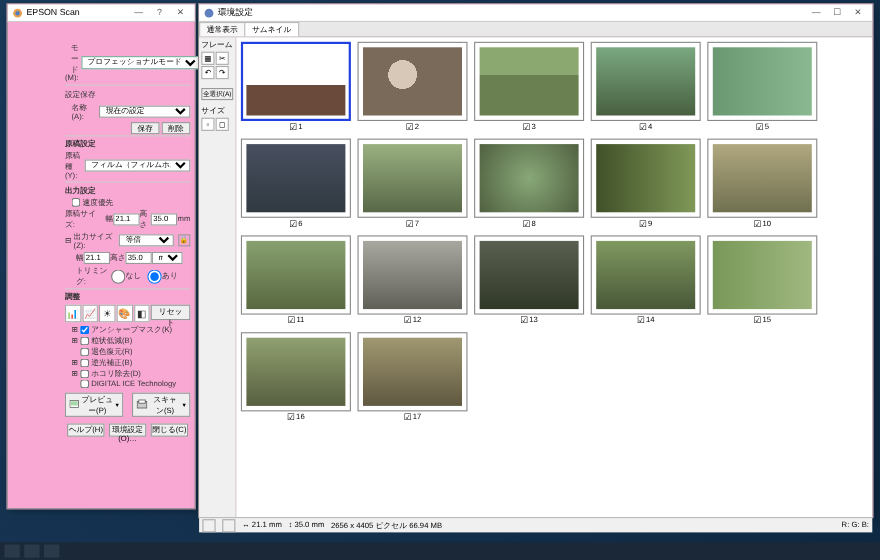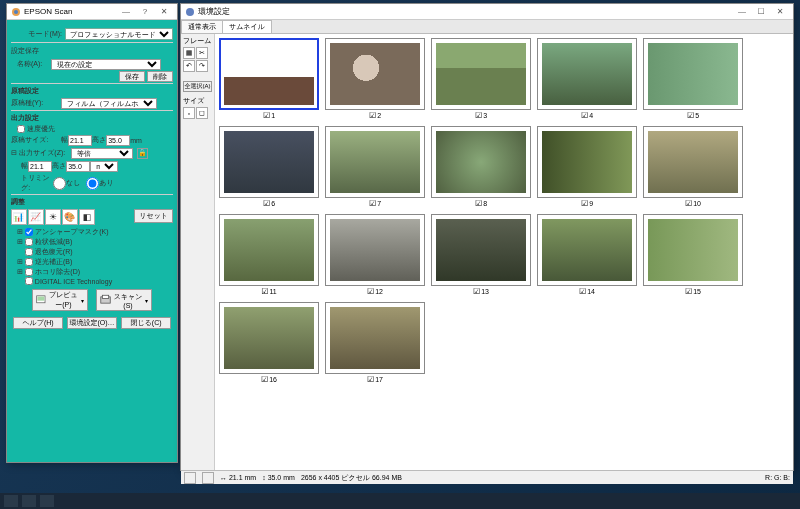--- a/index.html
+++ b/index.html
@@ -1,29 +1,29 @@
 <!DOCTYPE html>
 <html><head>
 <meta charset="utf-8">
 <style>
 * { box-sizing: border-box; margin: 0; padding: 0; font-family: "MS UI Gothic", "Yu Gothic", sans-serif; }
 body { background: linear-gradient(135deg, #1a3a5a 0%, #0d2842 100%); width: 800px; height: 509px; overflow: hidden; position: relative; }
 .taskbar { position: absolute; bottom: 0; left: 0; right: 0; height: 16px; background: #1a2838; display: flex; align-items: center; padding: 0 4px; gap: 4px; }
 .taskbar-item { width: 14px; height: 12px; background: #2a3a4a; }
 
-.window { position: absolute; background: #14b8a6; border: 1px solid #888; box-shadow: 2px 2px 8px rgba(0,0,0,0.3); }
+.window { position: absolute; background: #f9a8d4; border: 1px solid #888; box-shadow: 2px 2px 8px rgba(0,0,0,0.3); }
 .titlebar { height: 16px; background: #fff; border-bottom: 1px solid #ccc; display: flex; align-items: center; padding: 0 4px; font-size: 8px; }
 .titlebar-icon { width: 10px; height: 10px; margin-right: 3px; }
 .titlebar-controls { margin-left: auto; display: flex; gap: 1px; }
 .titlebar-btn { width: 18px; height: 12px; background: #fff; border: none; display: flex; align-items: center; justify-content: center; font-size: 8px; color: #555; cursor: pointer; }
 
 .win-main { left: 6px; top: 3px; width: 172px; height: 460px; }
 .win-preview { left: 180px; top: 3px; width: 614px; height: 468px; }
 
-.main-body { padding: 8px 4px; font-size: 7px; color: #333; }
+.main-body { padding: 18px 4px; font-size: 7px; color: #333; margin-left: 48px; }
 .mode-row { display: flex; align-items: center; margin-bottom: 2px; }
 .mode-row label { width: 54px; text-align: right; margin-right: 3px; }
 .mode-select { flex: 1; height: 12px; font-size: 7px; border: 1px solid #7a9; background: #fff; }
 .section { border-top: 1px solid #ccc; padding-top: 2px; margin-top: 1px; }
 .section-title { font-size: 7px; font-weight: bold; margin-bottom: 1px; }
 .row { display: flex; align-items: center; margin-bottom: 1px; min-height: 12px; }
 .row label, .row .lbl { font-size: 7px; }
 .row .lbl { width: 50px; }
 .row select, .row input[type=text] { height: 11px; font-size: 7px; border: 1px solid #999; background: #fff; padding: 0 1px; }
 .row select { width: 96px; }

